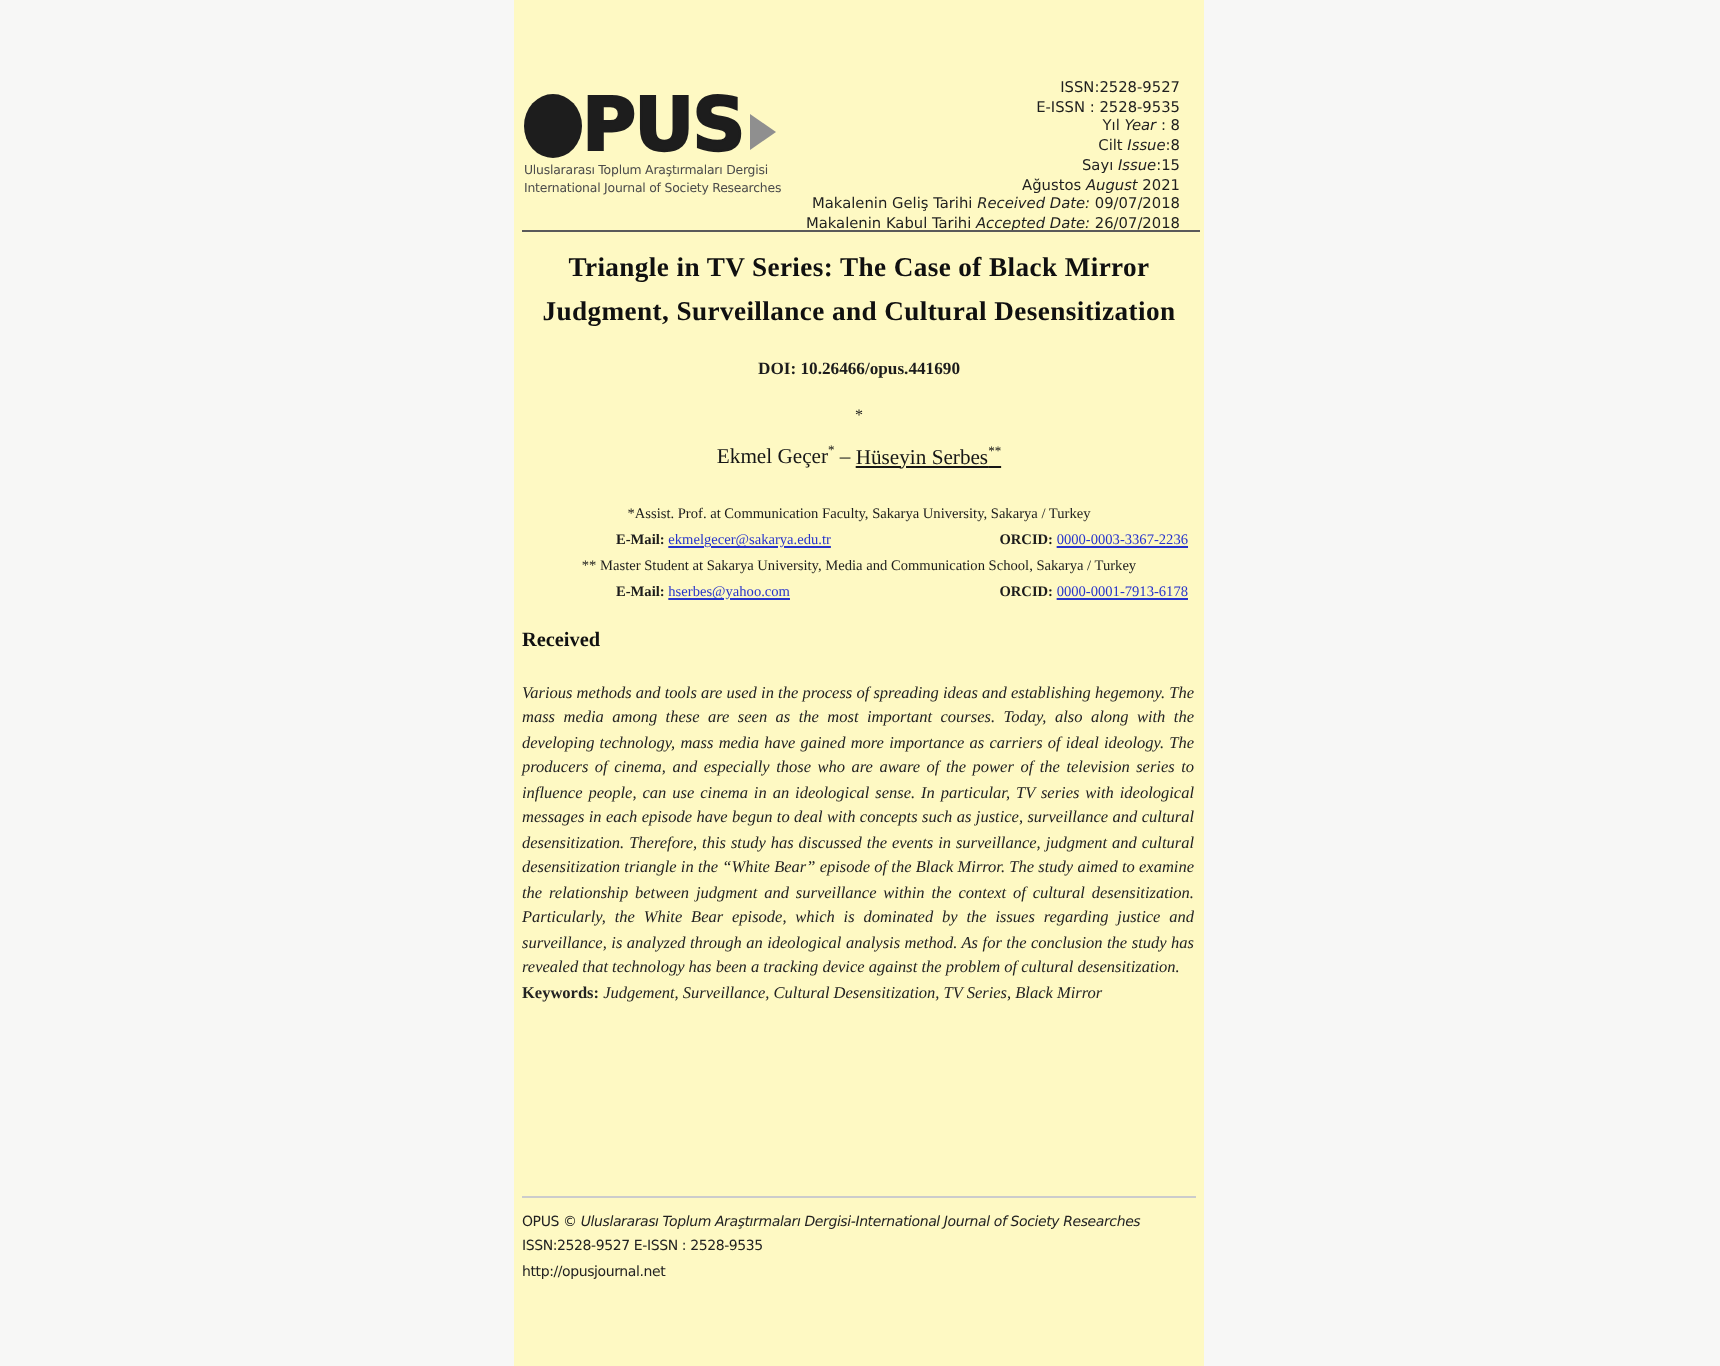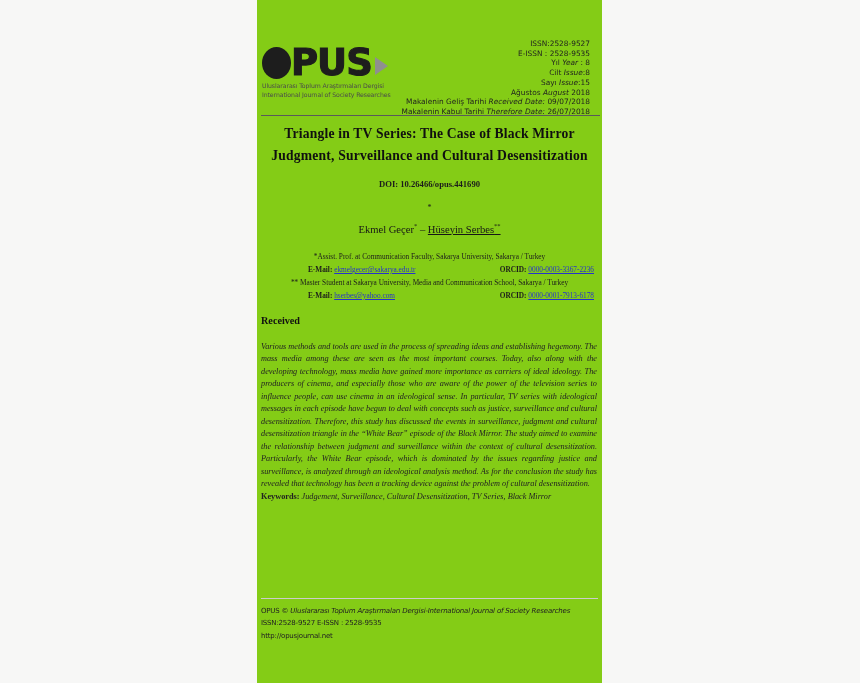--- a/index.html
+++ b/index.html
@@ -4,21 +4,21 @@
 <style>
   html,body{margin:0;padding:0;}
   body{
     width:860px;height:683px;position:relative;overflow:hidden;
     background:#f7f7f6;
     font-family:"Liberation Serif", serif;
     color:#1c1c1c;
   }
   .paper{
     position:absolute;left:257px;top:0;width:345px;height:683px;
-    background:#84cc16;
+    background:#fef9c3;
   }
   
   .logo{position:absolute;left:5px;top:44px;width:150px;}
   .logo-row{display:flex;align-items:center;height:38px;}
   .o-disc{width:29px;height:32px;border-radius:50%;background:#1d1d1d;display:inline-block;}
   .logo-text{
     font-family:"DejaVu Sans", sans-serif;font-weight:bold;font-size:37px;
     line-height:34px;letter-spacing:-1px;color:#1d1d1d;
     -webkit-text-stroke:1.1px #1d1d1d;margin-left:0px;
   }
@@ -96,23 +96,23 @@
     <div class="tagline">Uluslararası Toplum Araştırmaları Dergisi</div>
     <div class="tagline">International Journal of Society Researches</div>
   </div>
 
   <div class="meta">
     <div><span>ISSN:2528-9527</span><i></i><span></span></div>
     <div><span>E-ISSN : 2528-9535</span><i></i><span></span></div>
     <div><span>Yıl </span><i>Year</i><span> : 8</span></div>
     <div><span>Cilt </span><i>Issue</i><span>:8</span></div>
     <div><span>Sayı </span><i>Issue</i><span>:15</span></div>
-    <div><span>Ağustos </span><i>August</i><span> 2018</span></div>
+    <div><span>Ağustos </span><i>August</i><span> 2021</span></div>
     <div><span>Makalenin Geliş Tarihi </span><i>Received Date:</i><span> 09/07/2018</span></div>
-    <div><span>Makalenin Kabul Tarihi </span><i>Therefore Date:</i><span> 26/07/2018</span></div>
+    <div><span>Makalenin Kabul Tarihi </span><i>Accepted Date:</i><span> 26/07/2018</span></div>
   </div>
 
   <div class="header-rule"></div>
 
   <div class="title">
     <div>Triangle in TV Series: The Case of Black Mirror</div>
     <div>Judgment, Surveillance and Cultural Desensitization</div>
   </div>
 
   <div class="doi">DOI: 10.26466/opus.441690</div>

